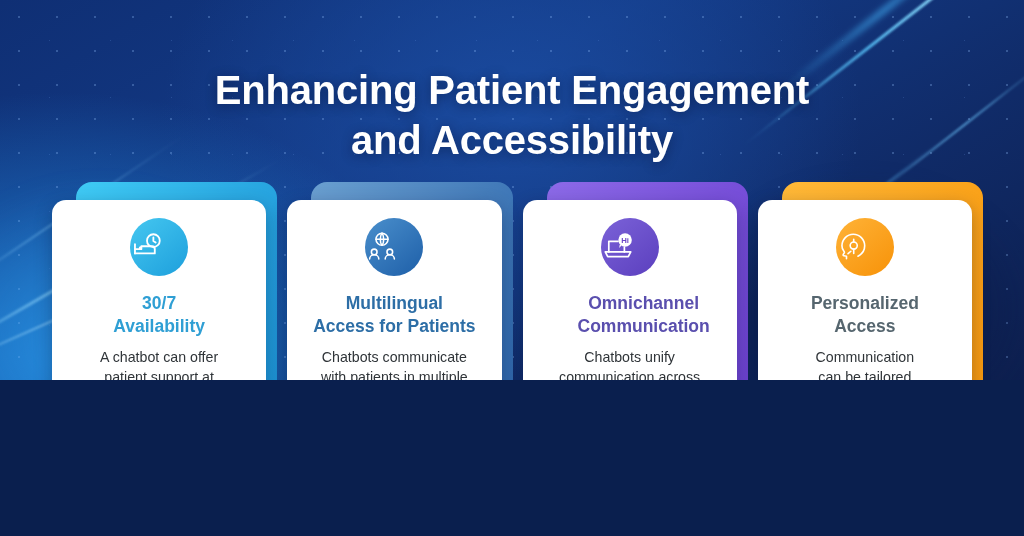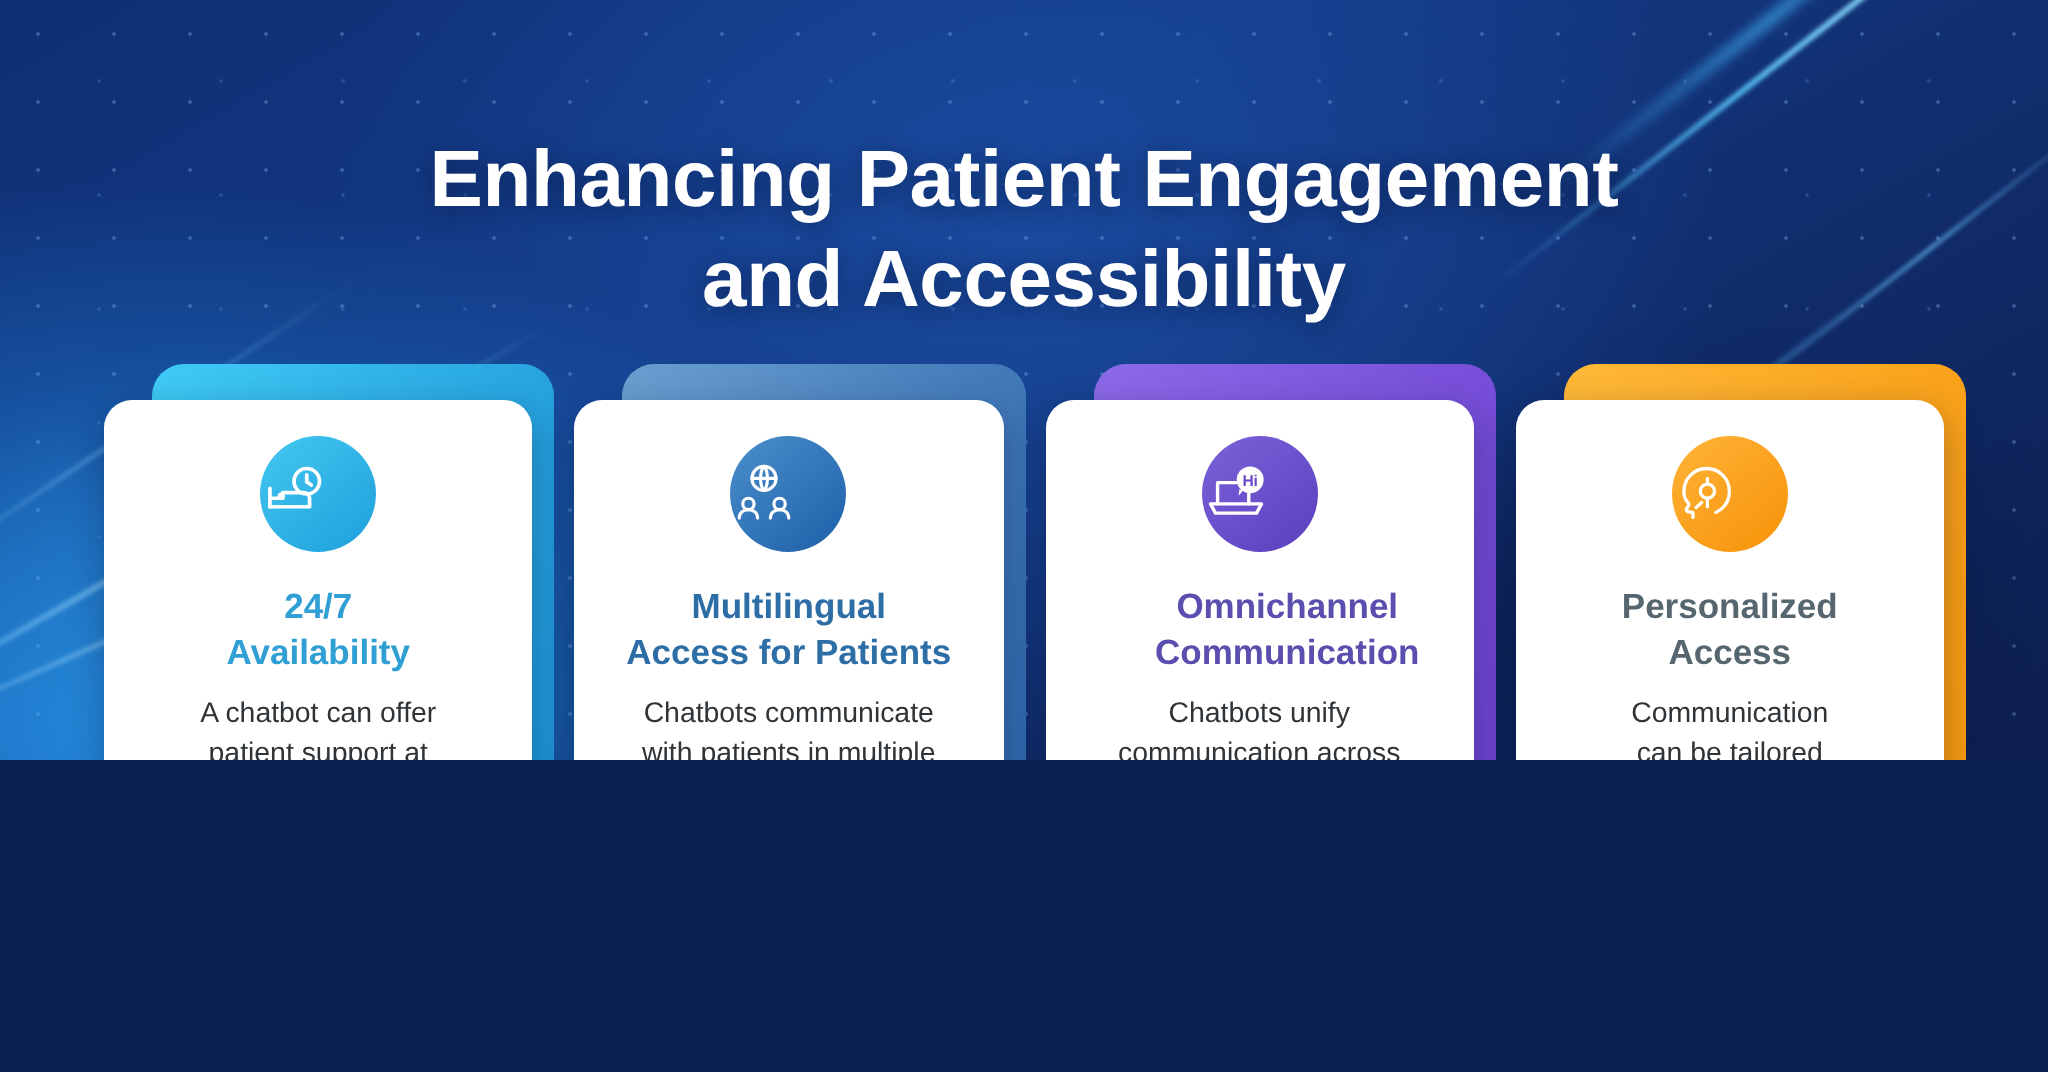--- a/index.html
+++ b/index.html
@@ -189,21 +189,21 @@
         <div class="icon-circle" id="iconbg-0" style="background: linear-gradient(140deg, rgb(69, 199, 240), rgb(29, 159, 220));">
           <svg width="34" height="34" viewBox="0 0 48 48" fill="none" stroke="#ffffff" stroke-width="2.6" stroke-linecap="round" stroke-linejoin="round">
             <circle cx="33" cy="15" r="9"></circle>
             <path d="M33 10.5v5l3.2 2.2"></path>
             <path d="M7 20v13"></path>
             <path d="M7 33h28v-6a4 4 0 0 0-4-4H16"></path>
             <path d="M7 27h9"></path>
             <circle cx="15" cy="25.5" r="2.6" fill="#ffffff" stroke="none"></circle>
           </svg>
         </div>
-        <div class="card-title" id="title-0" style="color: rgb(47, 159, 212);">24/7
+        <div class="card-title" id="title-0" style="color: rgb(47, 159, 212);">30/7
 Availability</div>
         <div class="card-desc">A chatbot can offer
 patient support at
 any time</div>
       </div>
     </div>
 
     <div class="card-wrap">
       <div class="card-backing" id="backing-1" style="background: linear-gradient(110deg, rgb(106, 159, 208), rgb(42, 100, 171));"></div>
       <div class="card">

